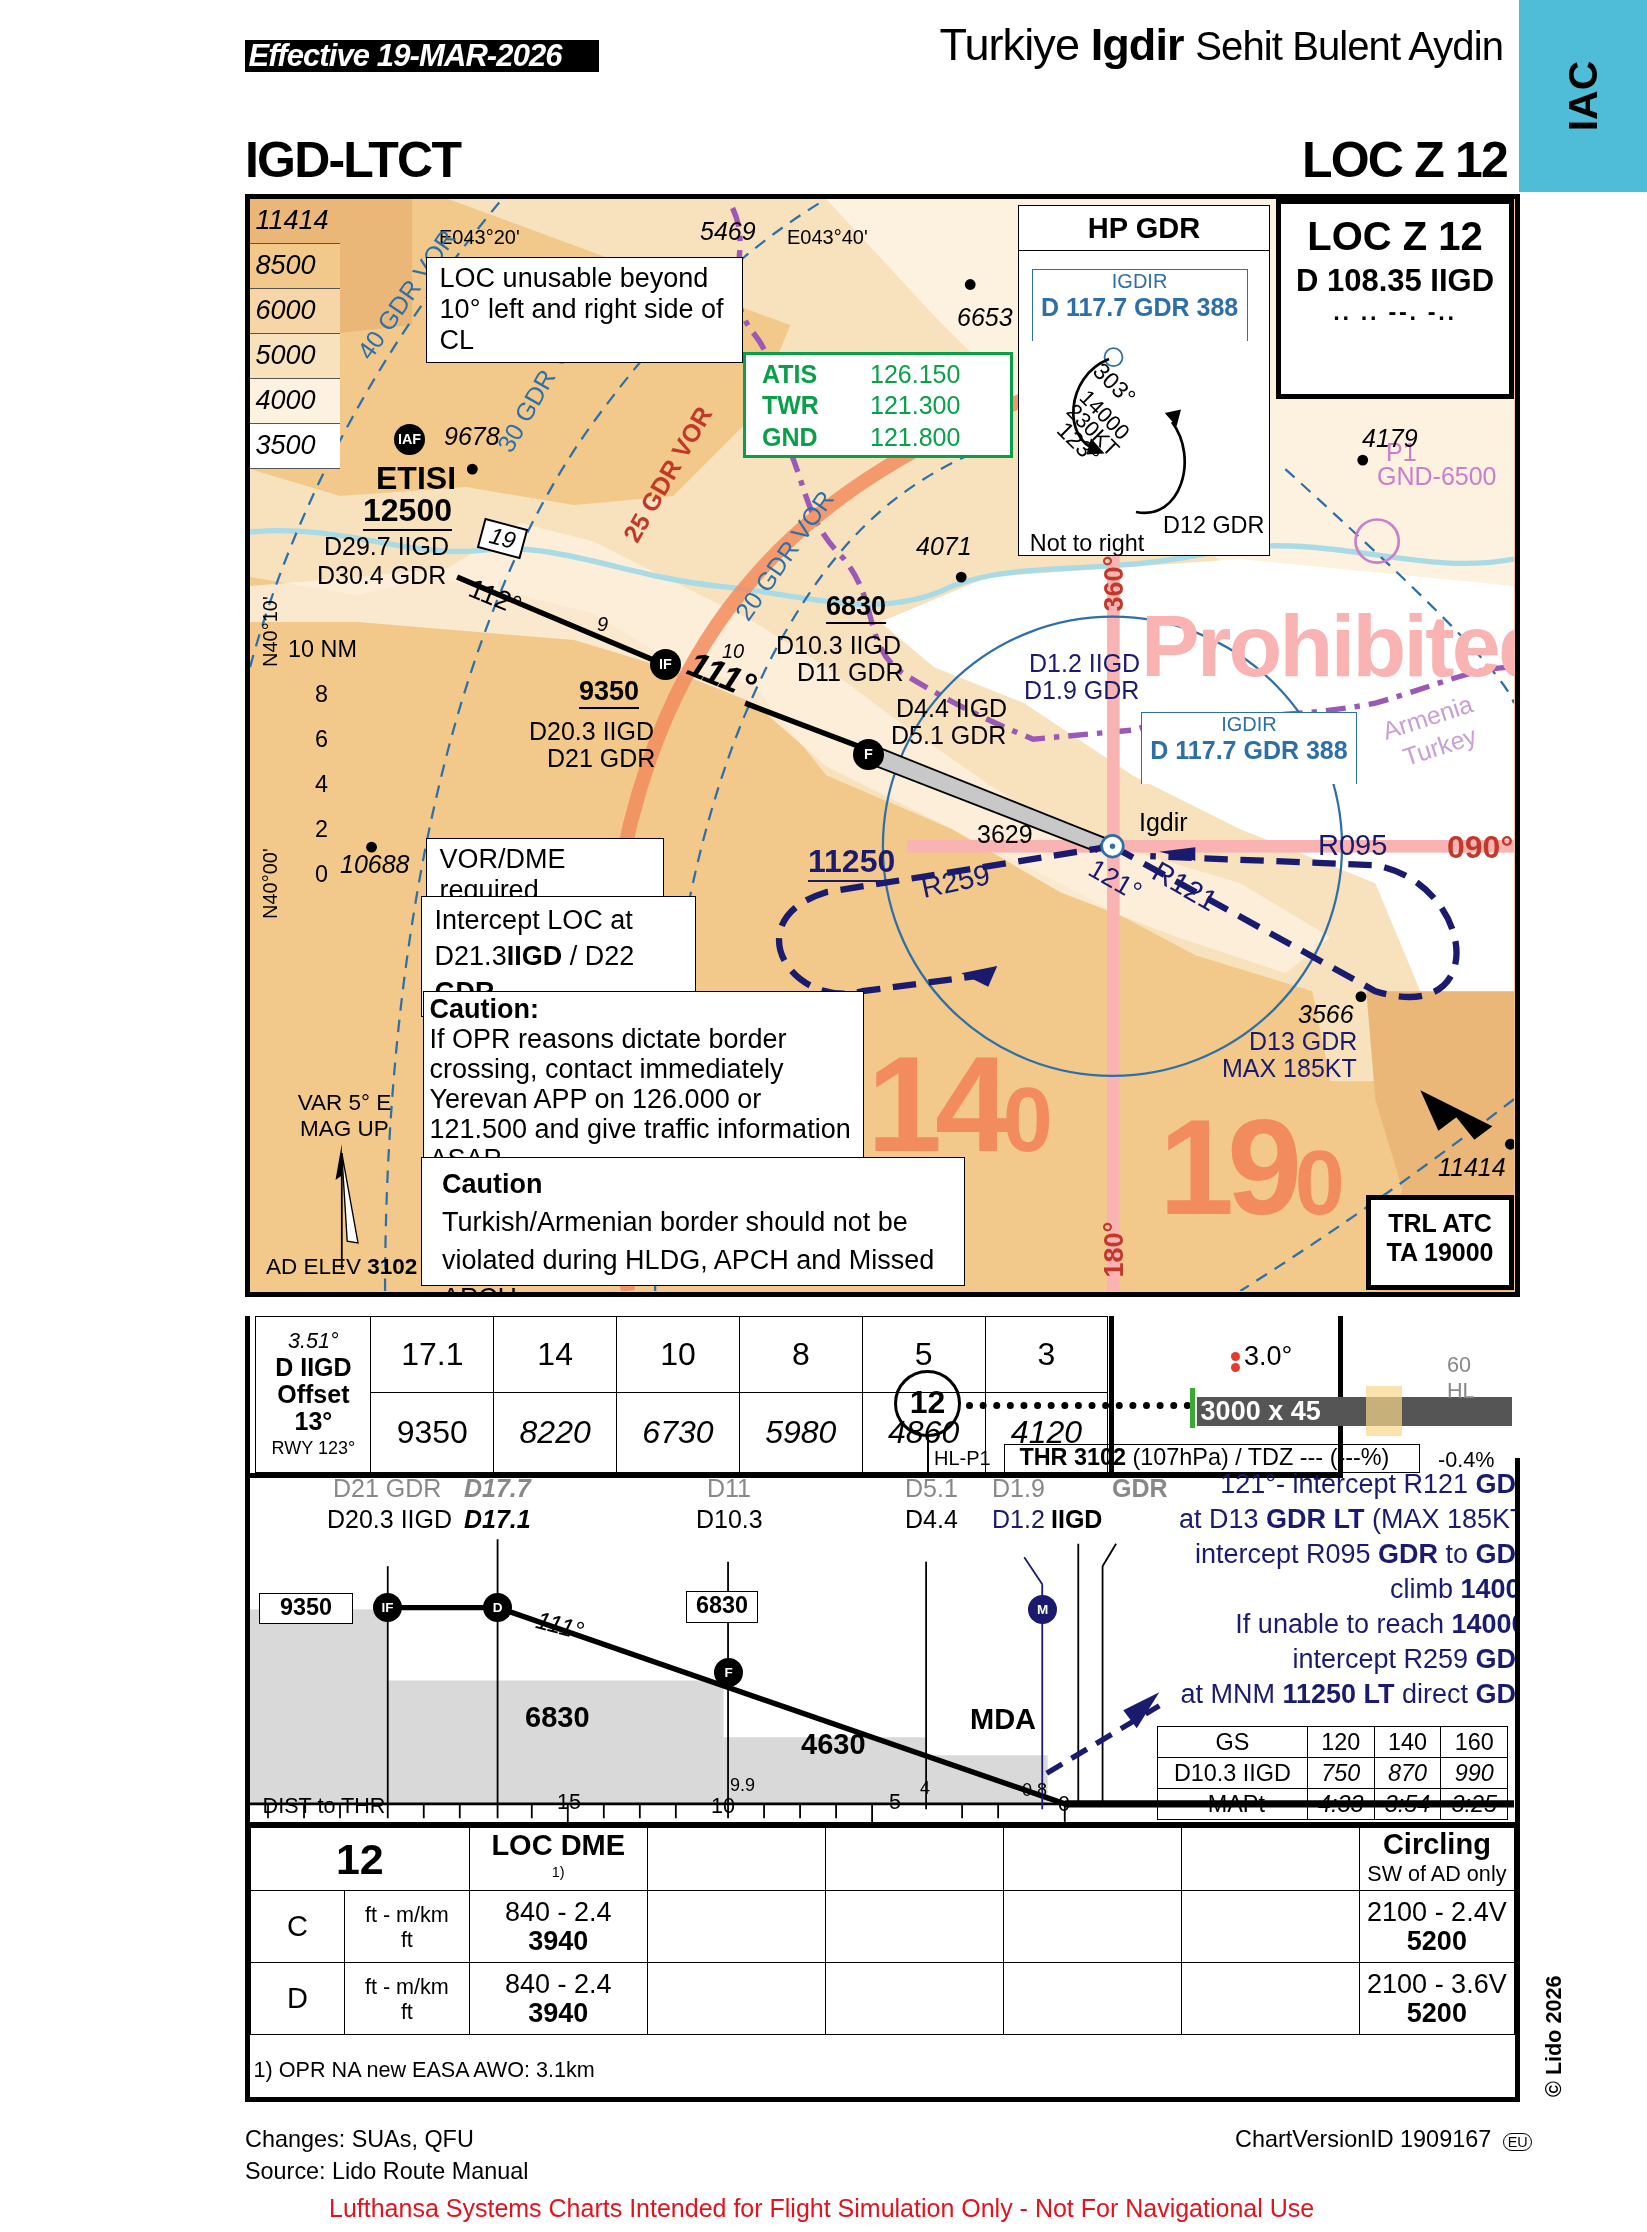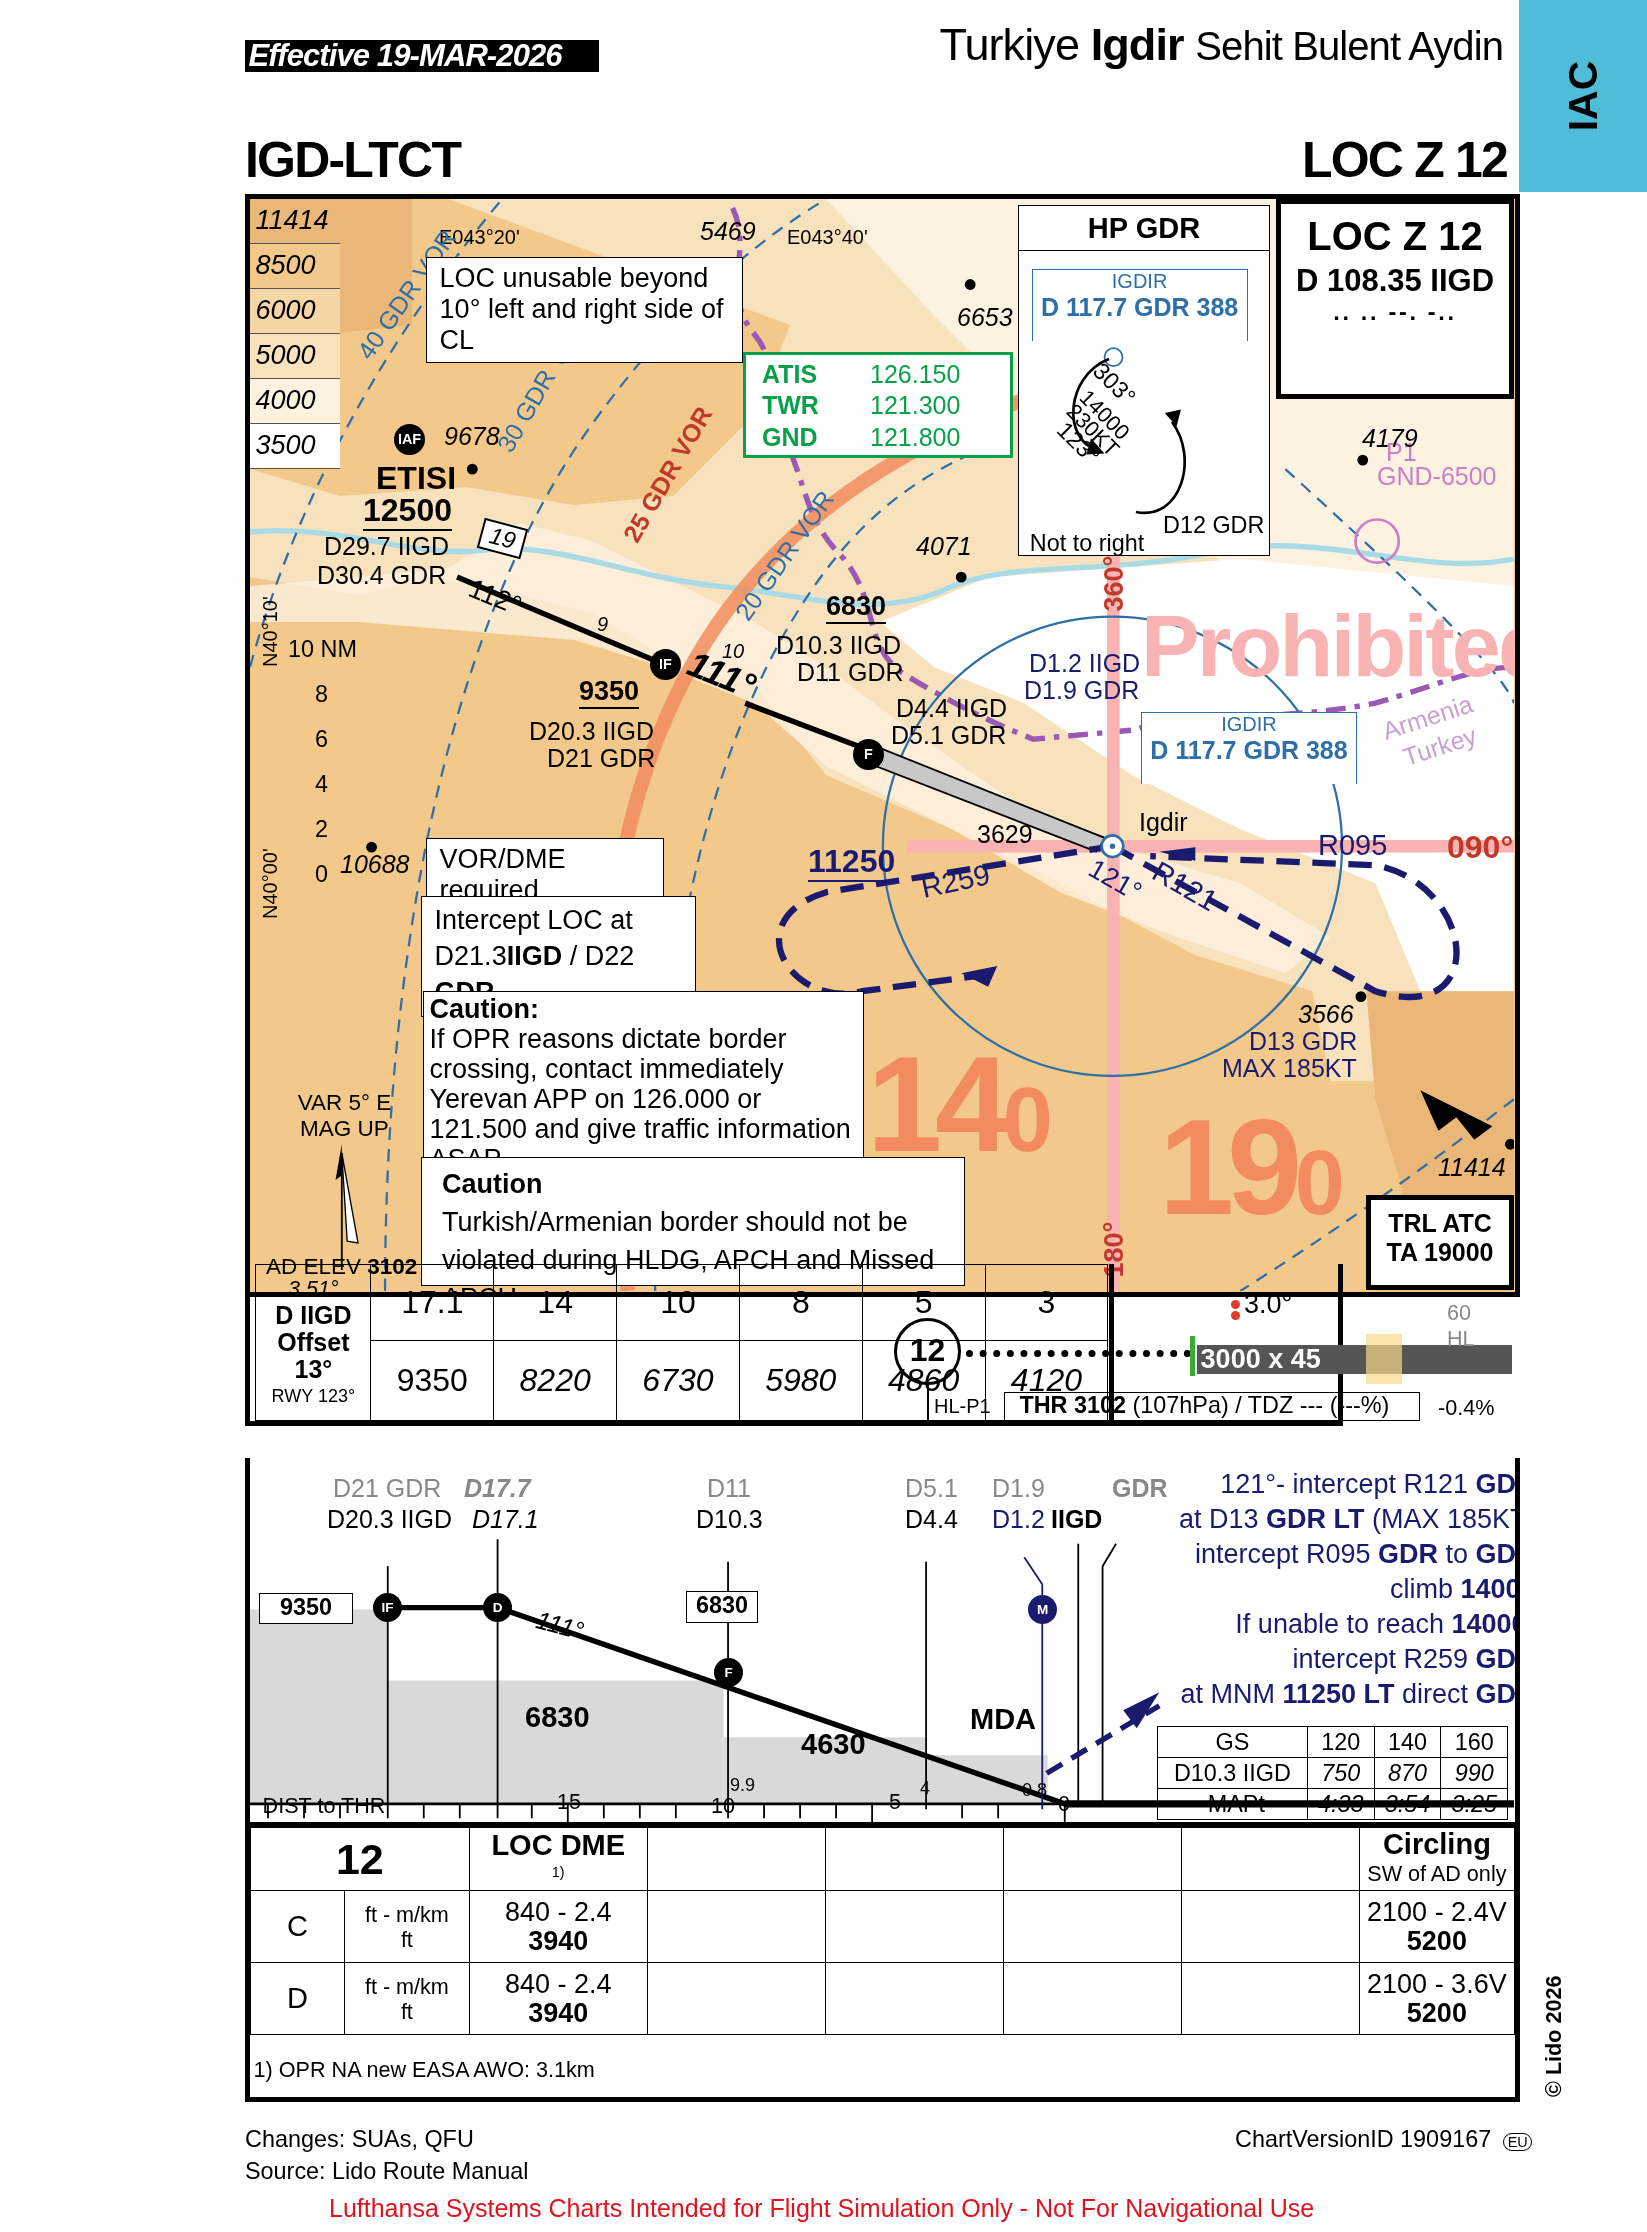--- a/index.html
+++ b/index.html
@@ -14,21 +14,21 @@
               font-size: 41px; font-weight: bold; }
   .icao { left: 245px; top: 131px; font-size: 50px; font-weight: bold; letter-spacing: -1.8px; }
   .proc { right: 140px; top: 131px; font-size: 50px; font-weight: bold; letter-spacing: -1.8px; }
 
   .map { left: 245px; top: 194px; width: 1275px; height: 1103px; border: 5.4px solid #000; overflow: hidden; background: #f2c98a; }
   .map svg { position: absolute; left: 0; top: 0; }
   .note { background: #fff; border: 1.8px solid #000; font-size: 27px; line-height: 31px; padding: 5.4px 12.6px; }
   .legend-alt { left: 0; width: 90px; border-bottom: 0.9px solid #555; font-style: italic; font-size: 27px; line-height: 43px; height: 45px; padding-left: 5.4px; }
   .lbl { font-size: 25px; white-space: nowrap; }
 
-  .band { left: 245px; top: 1264px; width: 1098px; height: 162px; border-left: 5.4px solid #000; border-right: 5.4px solid #000; border-bottom: 5.4px solid #000; }
+  .band { left: 245px; top: 1316px; width: 1098px; height: 162px; border-left: 5.4px solid #000; border-right: 5.4px solid #000; border-bottom: 5.4px solid #000; }
   .dtable { left: 5.4px; top: 0; height: 157px; border-collapse: collapse; position: absolute; }
   .dtable td { border: 1.8px solid #000; text-align: center; font-size: 32px; }
   .profile { left: 245px; top: 1458px; width: 1275px; height: 369px; border-left: 5.4px solid #000; border-right: 5.4px solid #000; border-bottom: 5.4px solid #000; overflow: hidden; }
   .minima { left: 245px; top: 1827px; width: 1275px; height: 275px; border-left: 5.4px solid #000; border-right: 5.4px solid #000; border-bottom: 5.4px solid #000; }
   .mtable { border-collapse: collapse; width: 100%; position: absolute; left: 0; top: 0; }
   .mtable td { border: 1.8px solid #000; text-align: center; vertical-align: middle; }
   .gs { border-collapse: collapse; position: absolute; }
   .gs td { border: 1.8px solid #000; font-size: 23.4px; text-align: center; padding: 0 5.4px; height: 31px; }
   .foot { font-size: 23.4px; }
   .missed { left: 929px; top: 9px; color: #1a1a6e; font-size: 27px; line-height: 35px; white-space: nowrap; text-align: right; }
@@ -342,21 +342,21 @@
     </g>
   </svg>
 
   <div class="abs lbl" style="left:83px;top:16px;color:#888">D21 GDR</div>
   <div class="abs lbl" style="left:214px;top:16px;color:#888;font-weight:bold;font-style:italic">D17.7</div>
   <div class="abs lbl" style="left:457px;top:16px;color:#888">D11</div>
   <div class="abs lbl" style="left:655px;top:16px;color:#888">D5.1</div>
   <div class="abs lbl" style="left:742px;top:16px;color:#888">D1.9</div>
   <div class="abs lbl" style="left:862px;top:16px;color:#888;font-weight:bold">GDR</div>
   <div class="abs lbl" style="left:77px;top:47px">D20.3 IIGD</div>
-  <div class="abs lbl" style="left:222px;top:47px;font-weight:normal;font-style:italic">D17.1</div>
+  <div class="abs lbl" style="left:214px;top:47px;font-weight:bold;font-style:italic">D17.1</div>
   <div class="abs lbl" style="left:446px;top:47px">D10.3</div>
   <div class="abs lbl" style="left:655px;top:47px">D4.4</div>
   <div class="abs lbl" style="left:742px;top:47px;color:#1a1a6e">D1.2</div>
   <div class="abs lbl" style="left:801px;top:47px;font-weight:bold">IIGD</div>
 
   <div class="abs" style="left:9px;top:135px;width:94px;height:31px;background:#fff;border:1.8px solid #000;font-weight:bold;font-size:23.4px;text-align:center">9350</div>
   <div class="abs" style="left:436px;top:133px;width:72px;height:32px;background:#fff;border:1.8px solid #000;font-weight:bold;font-size:23.4px;text-align:center">6830</div>
   <div class="abs" style="left:123px;top:135px;width:29px;height:29px;border-radius:50%;background:#000;color:#fff;font-size:13.5px;font-weight:bold;text-align:center;line-height:29px">IF</div>
   <div class="abs" style="left:233px;top:135px;width:29px;height:29px;border-radius:50%;background:#000;color:#fff;font-size:13.5px;font-weight:bold;text-align:center;line-height:29px">D</div>
   <div class="abs" style="left:464px;top:200px;width:29px;height:29px;border-radius:50%;background:#000;color:#fff;font-size:13.5px;font-weight:bold;text-align:center;line-height:29px">F</div>

